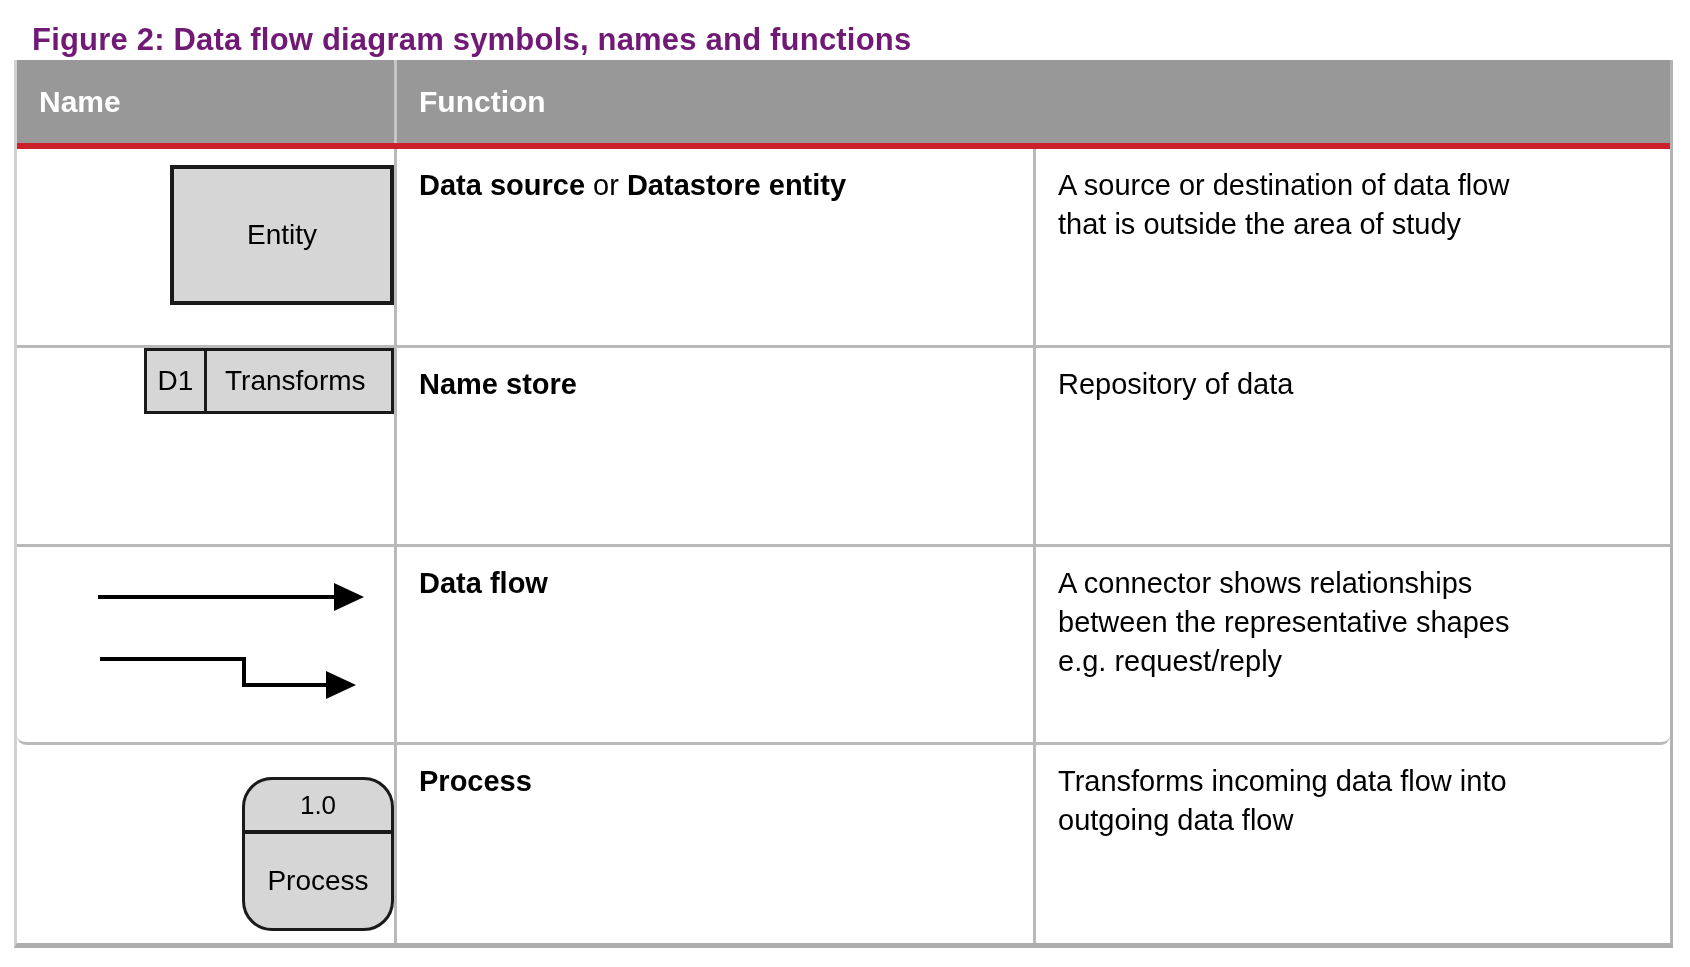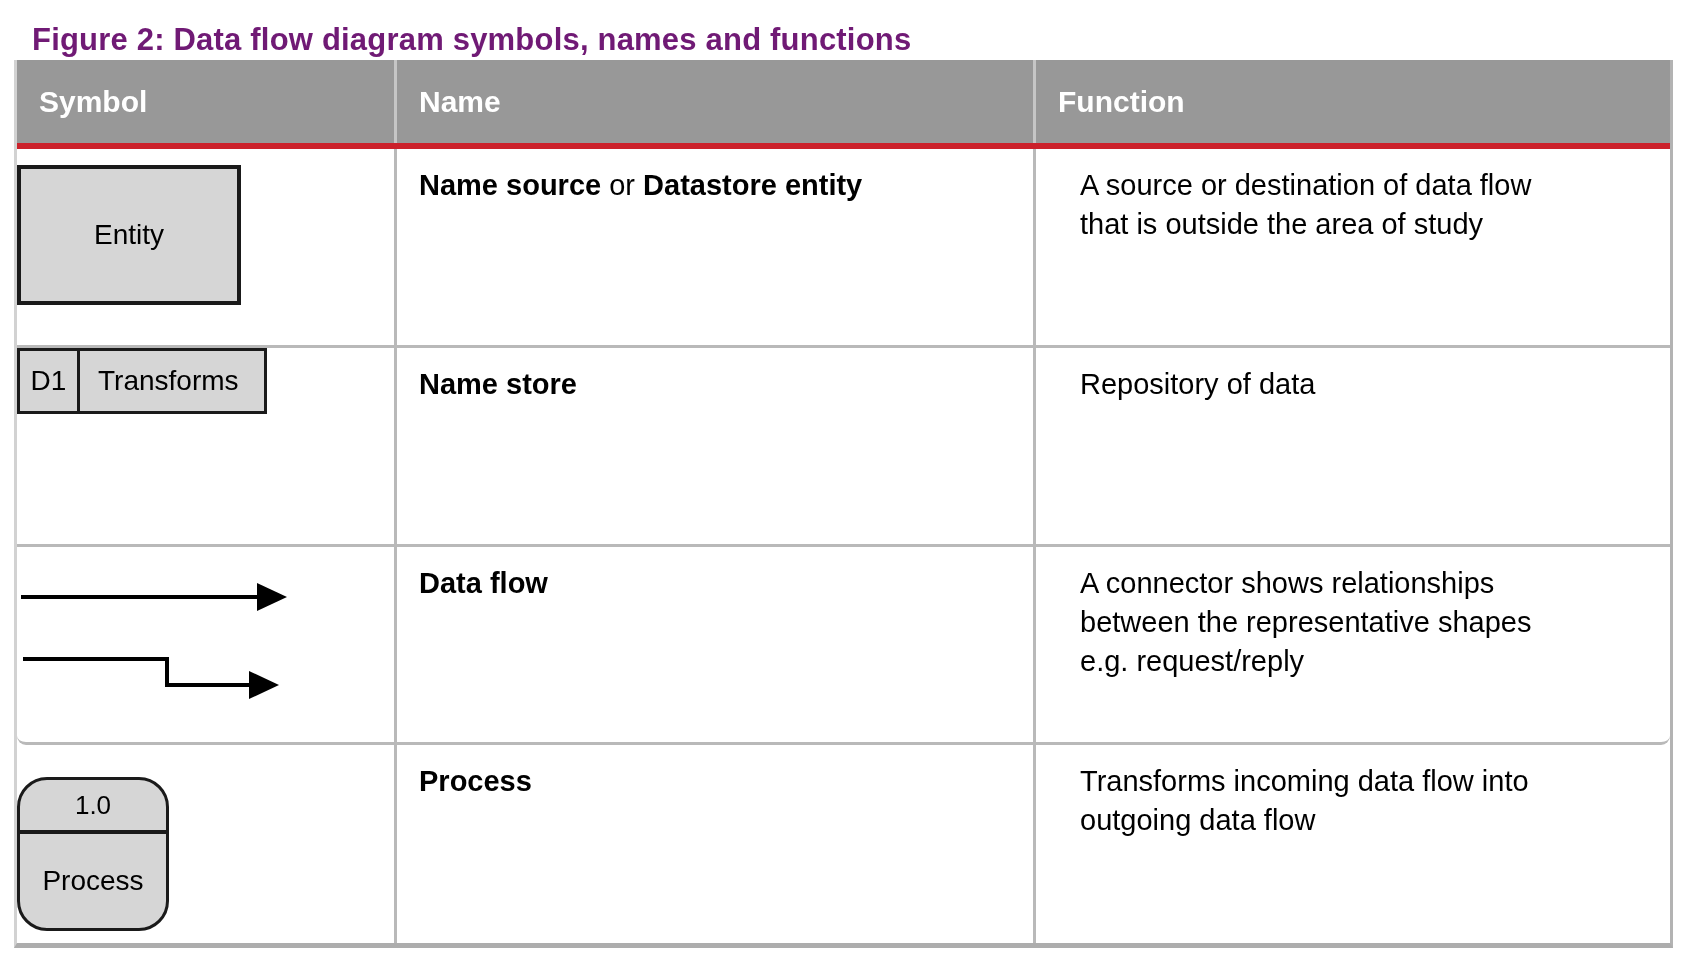--- a/index.html
+++ b/index.html
@@ -77,25 +77,24 @@
   }
   .cell.name .b{ font-weight:bold; }
   .cell.func{
     padding:17px 20px 0 22px;
     font-size:29px;
     line-height:39px;
   }
   .ftext{
     display:inline-block;
     max-width:492px;
-    margin-left:22px;
   }
   .cell.sym{
     display:flex;
-    justify-content:flex-start;
+    justify-content:flex-end;
     align-items:flex-start;
   }
   
   .entity-box{
     margin-top:16px;
     width:216px;
     height:132px;
     background:#d6d6d6;
     border:4px solid #1a1a1a;
     display:flex;
@@ -159,35 +158,34 @@
 </head>
 <body>
 
 <div class="page">
 
   <h1 class="fig-title">Figure 2: Data flow diagram symbols, names and functions</h1>
 
   <div class="dfd-table">
 
     <div class="hrow">
-      <div class="hcell c1">Symbol</div>
       <div class="hcell c2">Name</div>
       <div class="hcell c3">Function</div>
     </div>
 
     <div class="accent"></div>
 
     <div class="brow r1">
       <div class="cell sym c1">
         <div class="entity-box">
           <span>Entity</span>
         </div>
       </div>
       <div class="cell name c2">
-        <span class="b">Name source</span><span> or </span><span class="b">Datastore entity</span>
+        <span class="b">Data source</span><span> or </span><span class="b">Datastore entity</span>
       </div>
       <div class="cell func c3">
         <span class="ftext">A source or destination of data flow that is outside the area of study</span>
       </div>
     </div>
 
     <div class="brow r2">
       <div class="cell sym c1">
         <div class="datastore-box">
           <span class="ds-id">D1</span>

